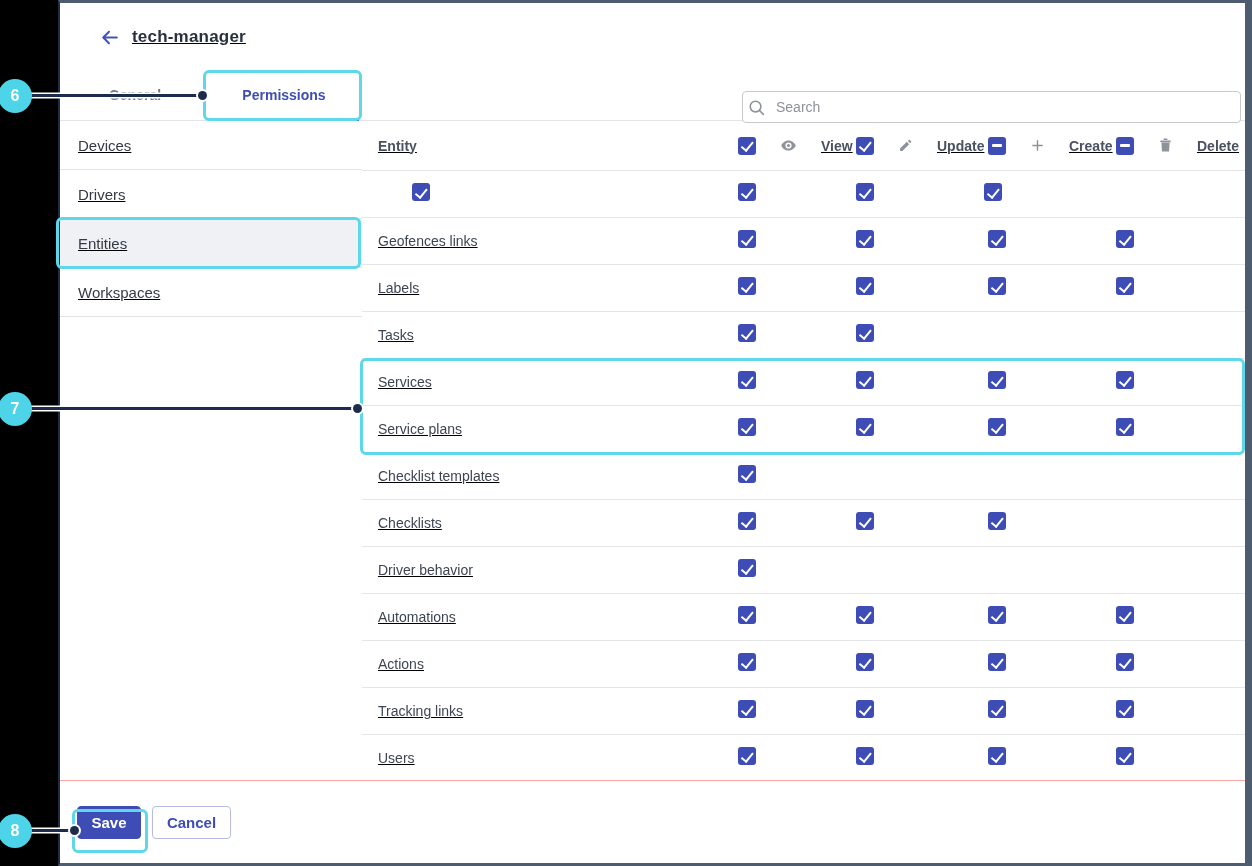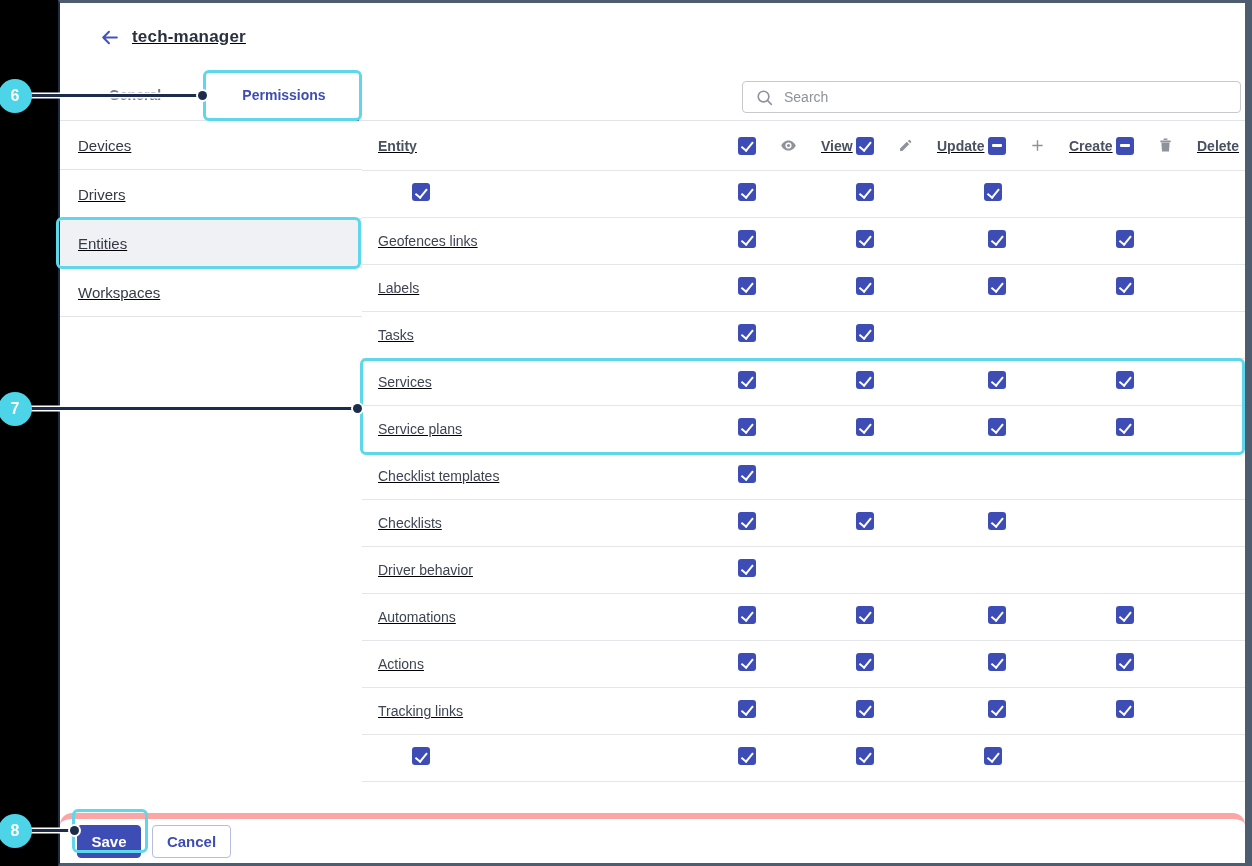--- a/index.html
+++ b/index.html
@@ -17,23 +17,23 @@
   .page-title { margin-left:12px; font-size:17px; font-weight:700; color:#2a3040; letter-spacing:.2px; }
 
   
   .tabbar { position:relative; height:50px; border-bottom:1px solid #e3e4e7; }
   .tab { position:absolute; top:0; height:50px; line-height:49px; text-align:center;
          font-size:14px; font-weight:600; color:#6e7687; cursor:pointer; }
   .tab-0 { left:0; width:150px; }
   .tab-1 { left:145px; width:158px; }
   .tab.active { color:var(--indigo); }
   .tab.active::after { content:""; position:absolute; left:4px; right:4px; bottom:0; height:3px; background:var(--indigo); }
-  .search-wrap { position:absolute; right:4px; top:10px; width:499px; height:32px;
+  .search-wrap { position:absolute; right:4px; top:20px; width:499px; height:32px;
                  border:1px solid #c7c9cd; border-radius:4px; background:#fff;
-                 display:flex; align-items:center; padding-left:12px; gap:10px; }
+                 display:flex; align-items:center; padding-left:4px; gap:10px; }
   .search-wrap input { border:none; outline:none; flex:1; font-size:14px; color:#333;
                        font-family:"Liberation Sans","DejaVu Sans",sans-serif; background:transparent; }
   .search-wrap input::placeholder { color:#8d929b; }
 
   
   .content { display:flex; align-items:flex-start; }
   .sidebar { width:302px; flex:none; }
   .side-item { height:49px; line-height:49px; padding-left:18px; font-size:15px; color:#333a45;
                border-bottom:1px solid #e3e4e7; cursor:pointer; background:#fff; }
   .side-item.active { background:#f0f1f4; }
@@ -54,22 +54,22 @@
 
   
   .cb { position:relative; display:inline-block; width:18px; height:18px;
         background:var(--indigo); border-radius:3px; cursor:pointer; flex:none; }
   .cb.checked::after { content:""; position:absolute; left:6px; top:2.5px; width:4.5px; height:9.5px;
         border:solid #fff; border-width:0 2.5px 2.5px 0; transform:rotate(39deg); }
   .cb.indeterminate::after { content:""; position:absolute; left:4px; top:7.5px; width:10px; height:3px;
         background:#fff; border-radius:1px; }
 
   
-  .footer { position:absolute; left:0; right:0; bottom:0; height:50px; background:#fff;
-            border-top:6px solid #fca5a5; display:flex; align-items:center; padding-left:17px; gap:11px;border-radius:12px; }
+  .footer { position:absolute; left:0; right:0; bottom:0; height:83px; background:#fff;
+            border-top:1px solid #fca5a5; display:flex; align-items:center; padding-left:17px; gap:11px; }
   .btn { height:33px; border-radius:4px; font-size:15px; font-weight:700; cursor:pointer;
          font-family:"Liberation Sans","DejaVu Sans",sans-serif; }
   .btn-save { width:64px; background:var(--indigo); color:#fff; border:1px solid var(--indigo); }
   .btn-cancel { width:79px; background:#fff; color:var(--indigo); border:1px solid #b7bce0; }
 
   
   .hl { position:absolute; border:3px solid var(--cyan); border-radius:6px; pointer-events:none; z-index:20; }
   #hl-tab      { left:203px; top:70px;  width:159px; height:51px; }
   #hl-entities { left:56px;  top:217px; width:305px; height:52px; }
   #hl-rows     { left:360px; top:358px; width:885px; height:97px; }
@@ -250,20 +250,21 @@
               <div class="check-cell last"><span class="cb checked"></span></div>
             </div>
             <div class="trow">
               <div class="entity-cell">Tracking links</div>
               <div class="check-cell"><span class="cb checked"></span></div>
               <div class="check-cell"><span class="cb checked"></span></div>
               <div class="check-cell"><span class="cb checked"></span></div>
               <div class="check-cell last"><span class="cb checked"></span></div>
             </div>
             <div class="trow">
+              <div class="entity-cell">Users</div>
               <div class="check-cell"><span class="cb checked"></span></div>
               <div class="check-cell"><span class="cb checked"></span></div>
               <div class="check-cell"><span class="cb checked"></span></div>
               <div class="check-cell last"><span class="cb checked"></span></div>
             </div>
           </div>
       </div>
     </div>
 
     <div class="footer">

